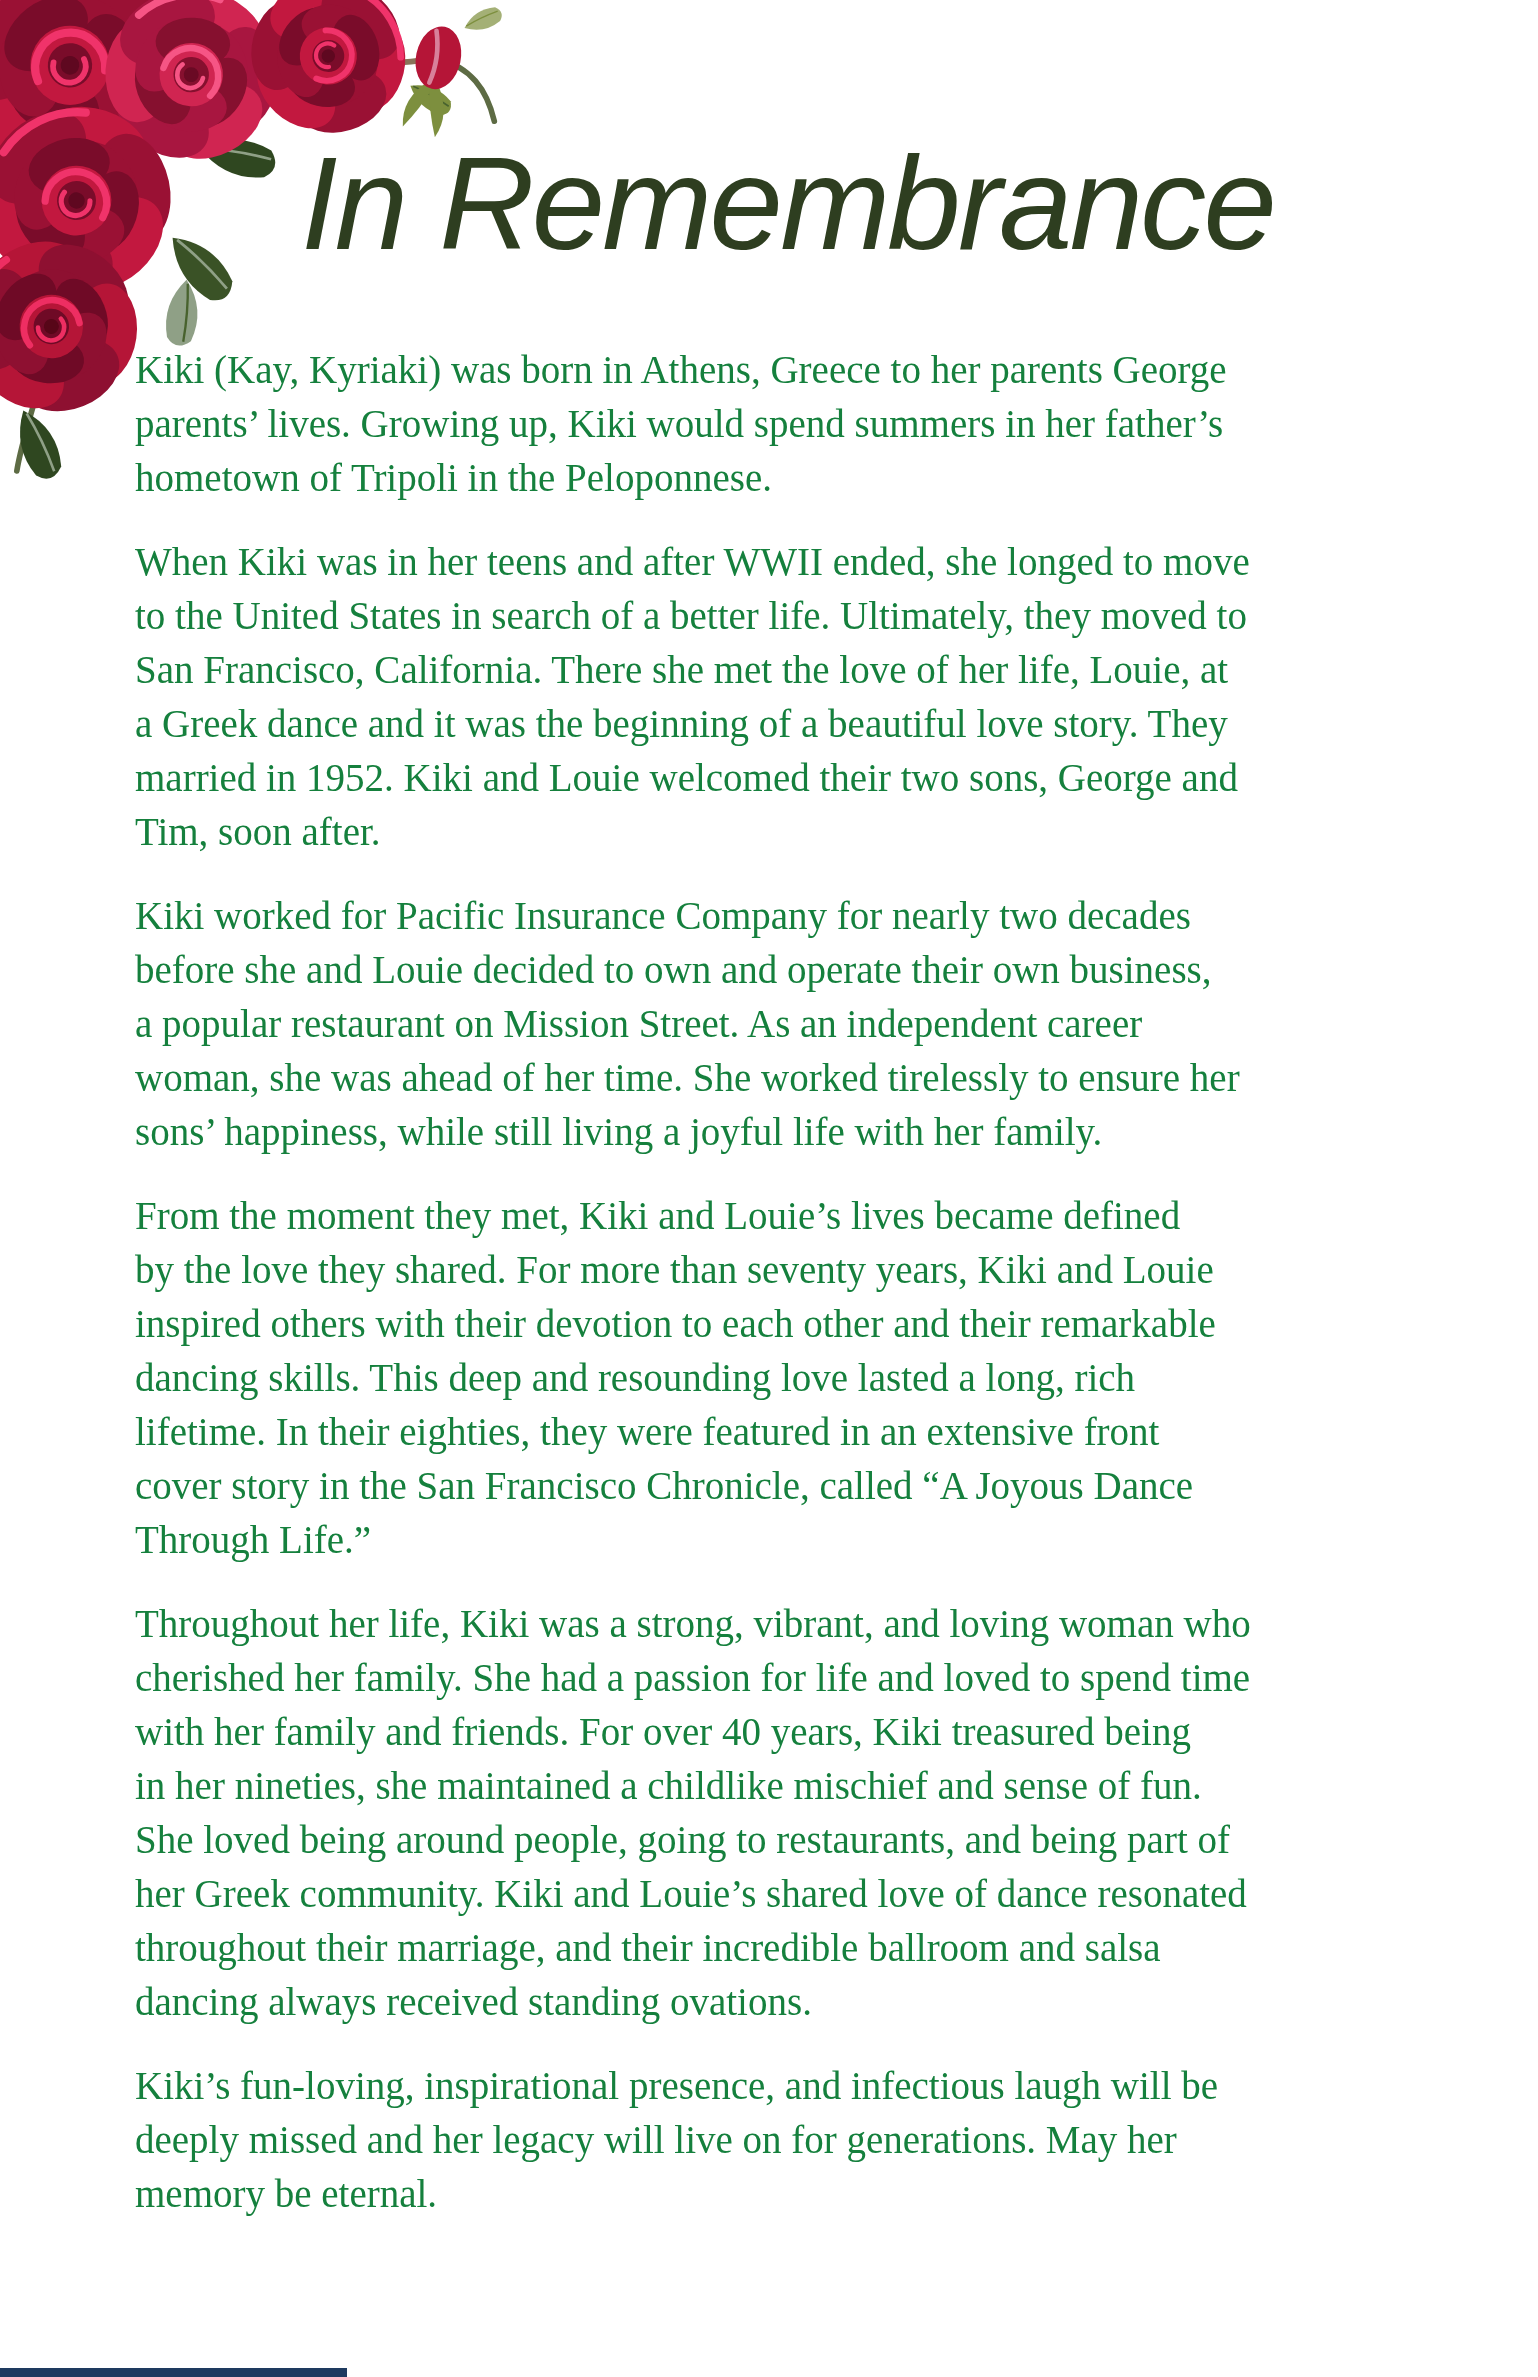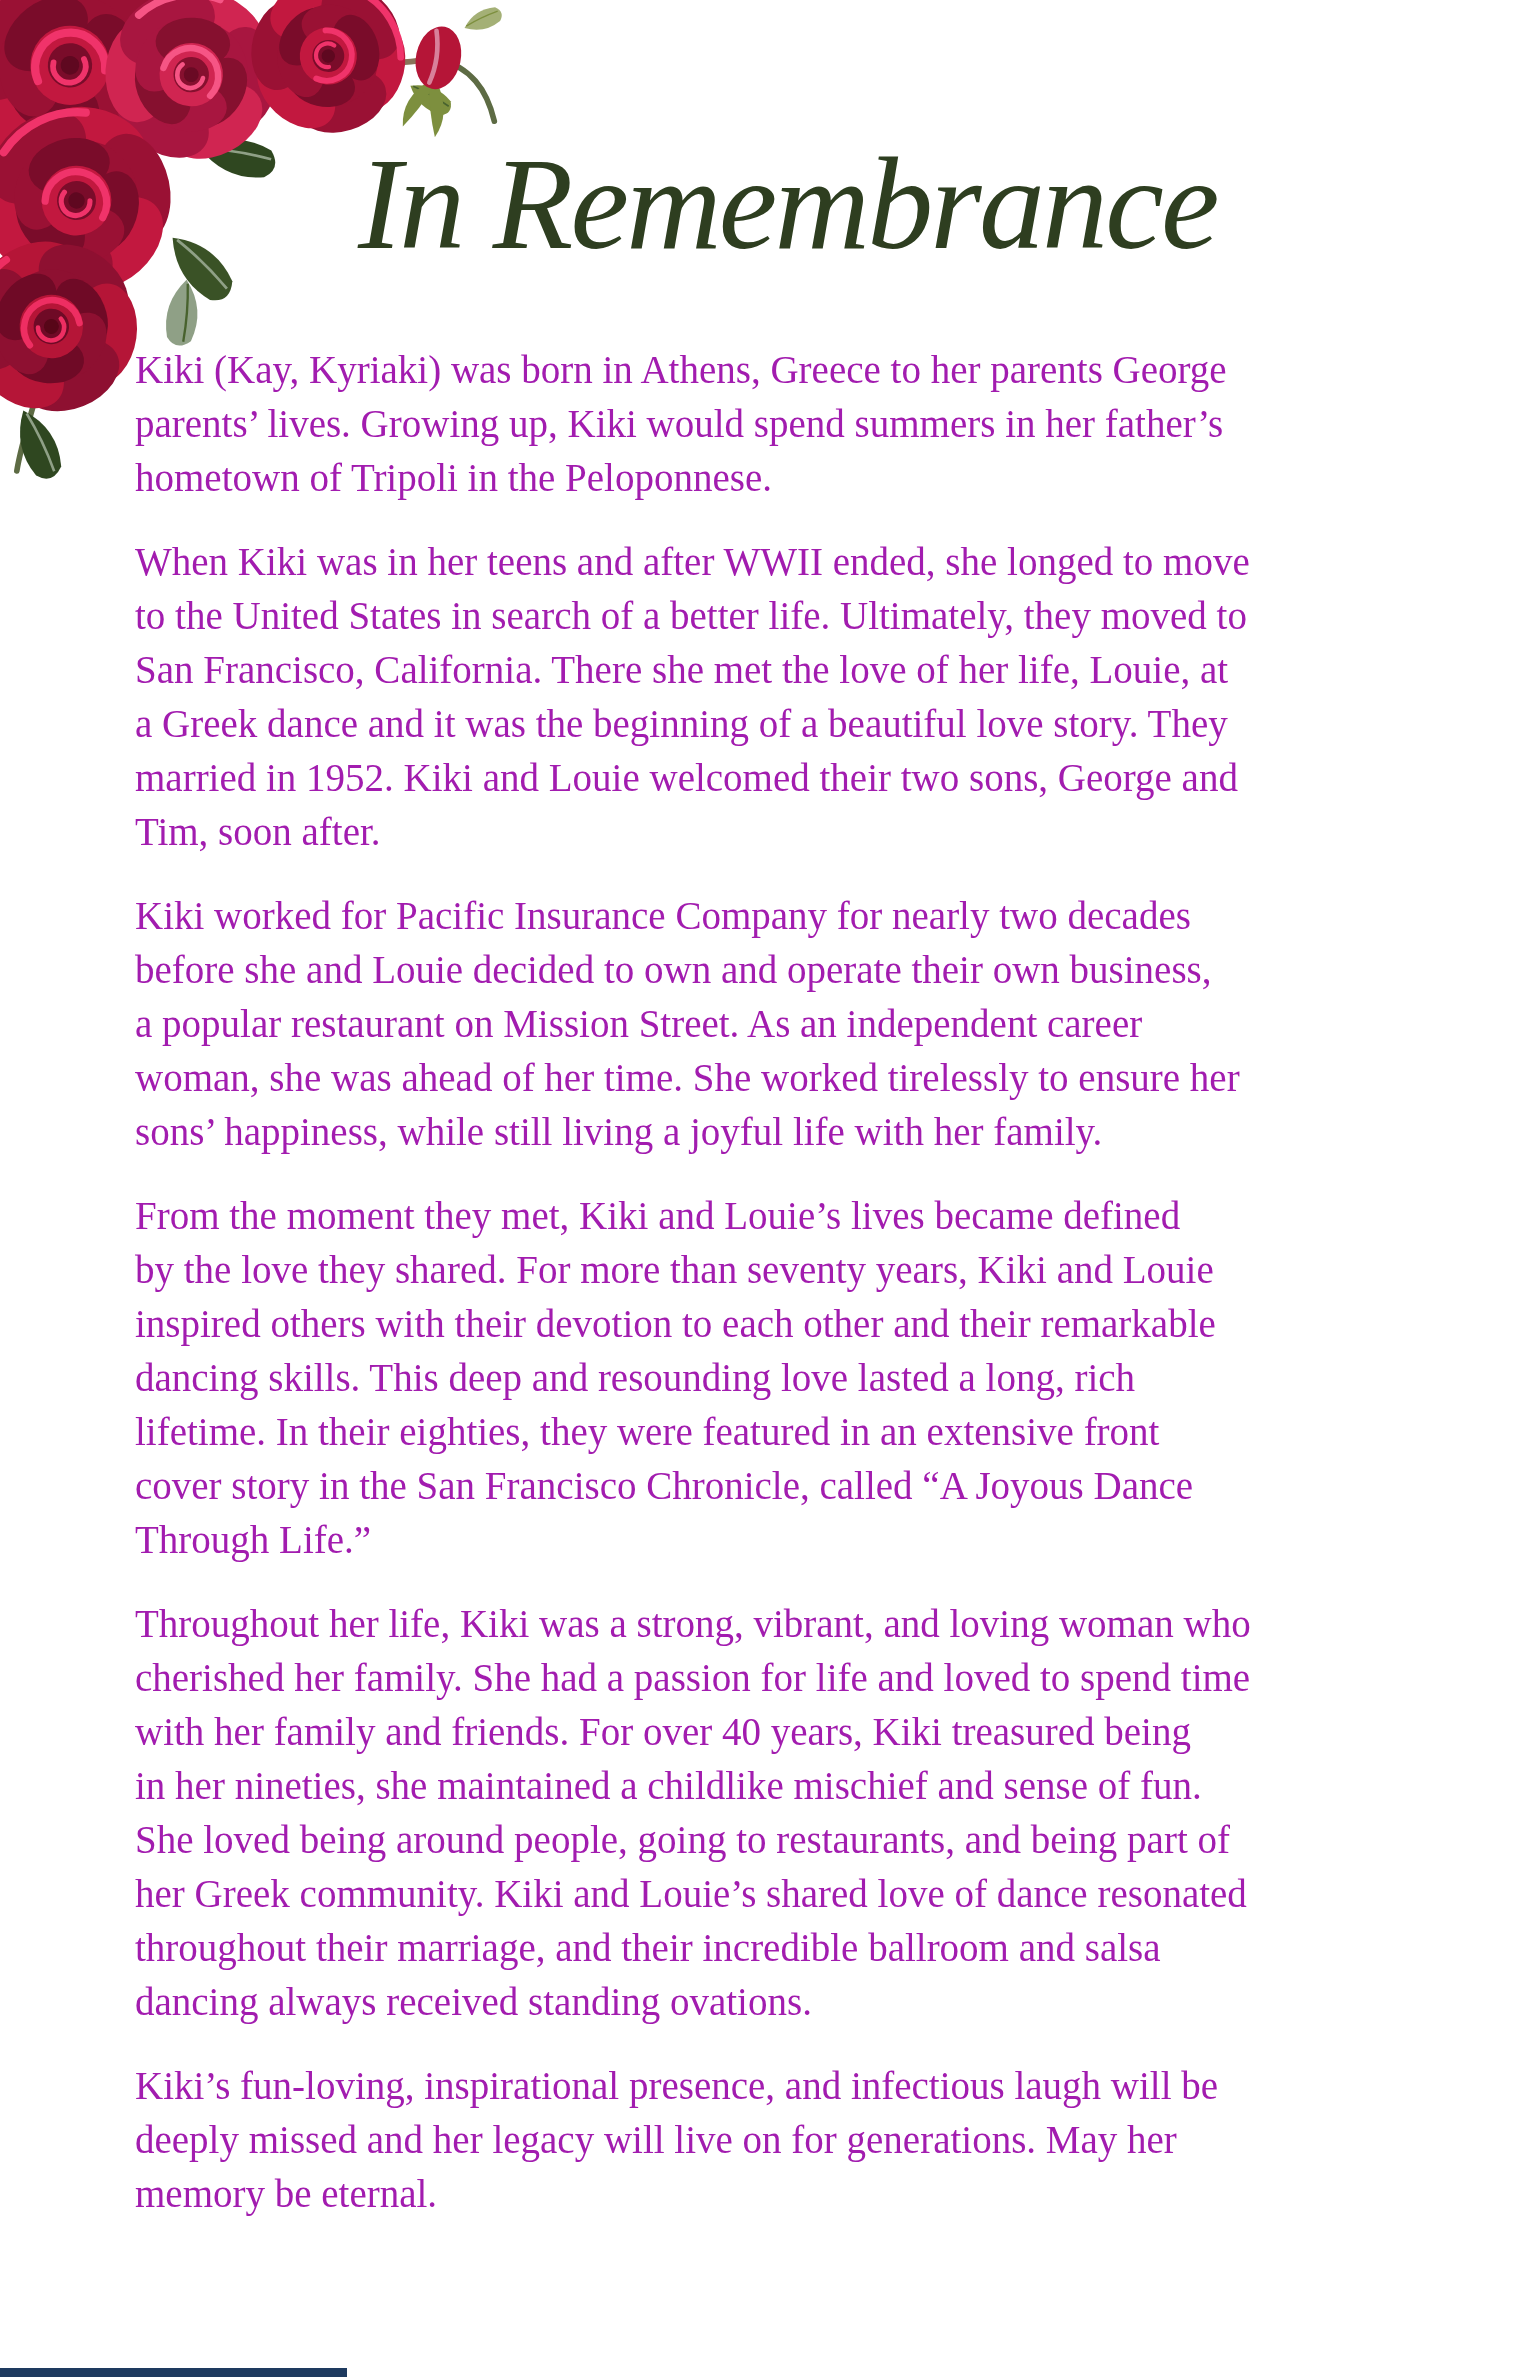--- a/index.html
+++ b/index.html
@@ -15,21 +15,21 @@
   .roses-wrap{
     position:absolute;top:0;left:0;width:541px;height:485px;
     overflow:hidden;pointer-events:none;
   }
 
   
   .page-title{
     position:absolute;top:138px;left:0;width:1538px;
     text-align:center;
     padding-left:37px;box-sizing:border-box;
-    font-family:Liberation Serif, serif;
+    font-family:Liberation Sans, sans-serif;
     font-style:italic;
     font-weight:500;
     font-size:132px;
     letter-spacing:-2.8px;
     line-height:1;
     color:#2e3e20;
   }
 
   
   .obituary{
@@ -119,21 +119,21 @@
     <use href="#rose" transform="translate(352,60) scale(0.9) rotate(95)" style="--p1:#c2183f;--p2:#9a1134;--p3:#7a0c2a;--p4:#5f0820;--hl:#f0336a;"></use>
     <use href="#rose" transform="translate(82,215) scale(1.1) rotate(10)" style="--p1:#c2183f;--p2:#9a1134;--p3:#7a0c2a;--p4:#5f0820;--hl:#f0336a;"></use>
     <use href="#rose" transform="translate(55,350) scale(1.0) rotate(-30)" style="--p1:#b51537;--p2:#8e1031;--p3:#6f0a26;--p4:#570618;--hl:#ee2e62;"></use>
 
     <use href="#bud" transform="translate(470,62) rotate(12)" style="--p2:#b51537;--hl:#d8809a;--lf:#7d8f3e;"></use>
   </svg>
 </div>
 
 <div class="page-title" style="color: rgb(46, 62, 32);">In Remembrance</div>
 
-<div class="obituary" style="color: #a21caf;">
+<div class="obituary" style="color: #15803d;">
     <p class="para">
       <span class="line">Kiki (Kay, Kyriaki) was born in Athens, Greece to her parents George</span>
       <span class="line">parents’ lives. Growing up, Kiki would spend summers in her father’s</span>
       <span class="line">hometown of Tripoli in the Peloponnese.</span>
     </p>
     <p class="para">
       <span class="line">When Kiki was in her teens and after WWII ended, she longed to move</span>
       <span class="line">to the United States in search of a better life. Ultimately, they moved to</span>
       <span class="line">San Francisco, California. There she met the love of her life, Louie, at</span>
       <span class="line">a Greek dance and it was the beginning of a beautiful love story. They</span>

